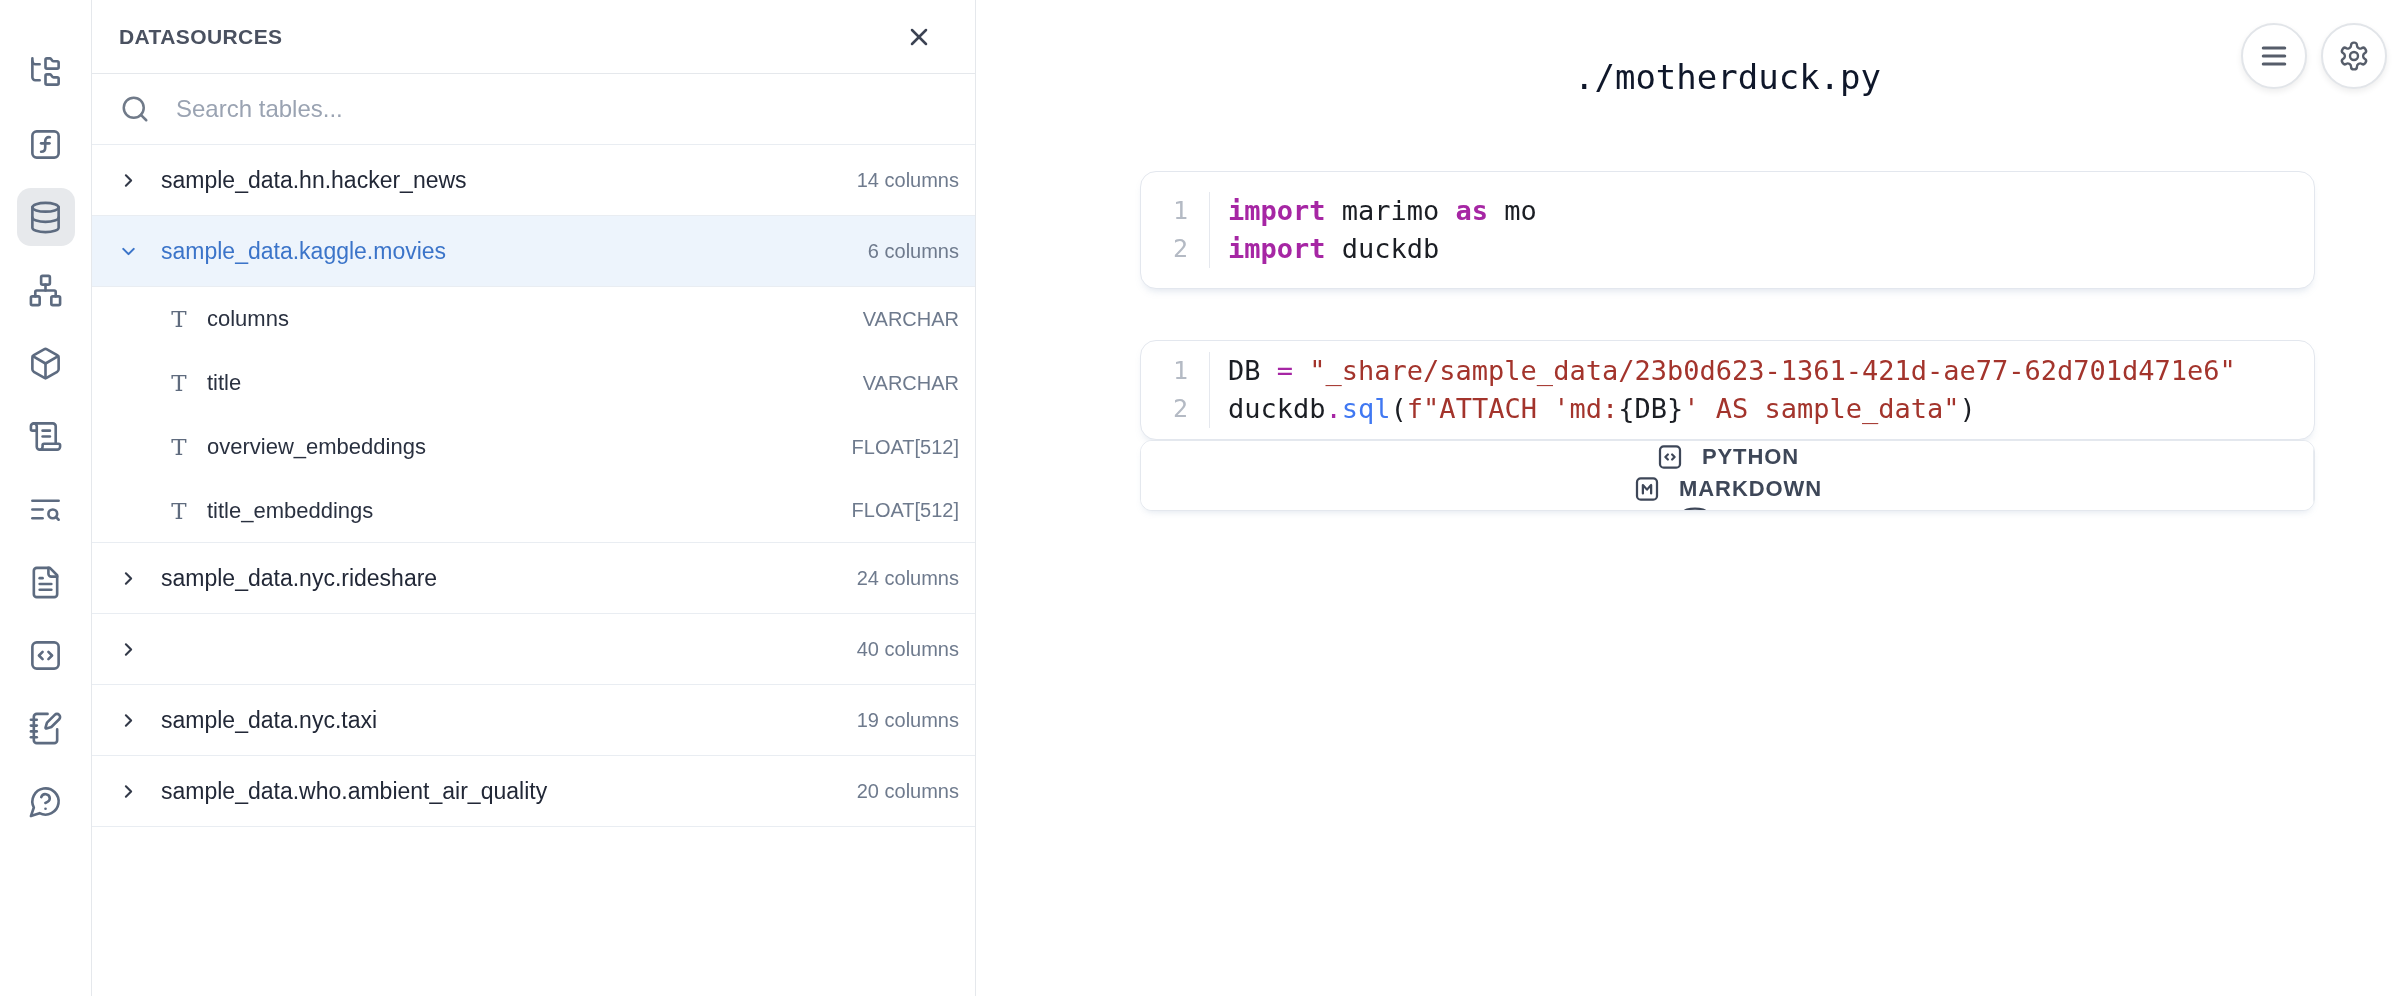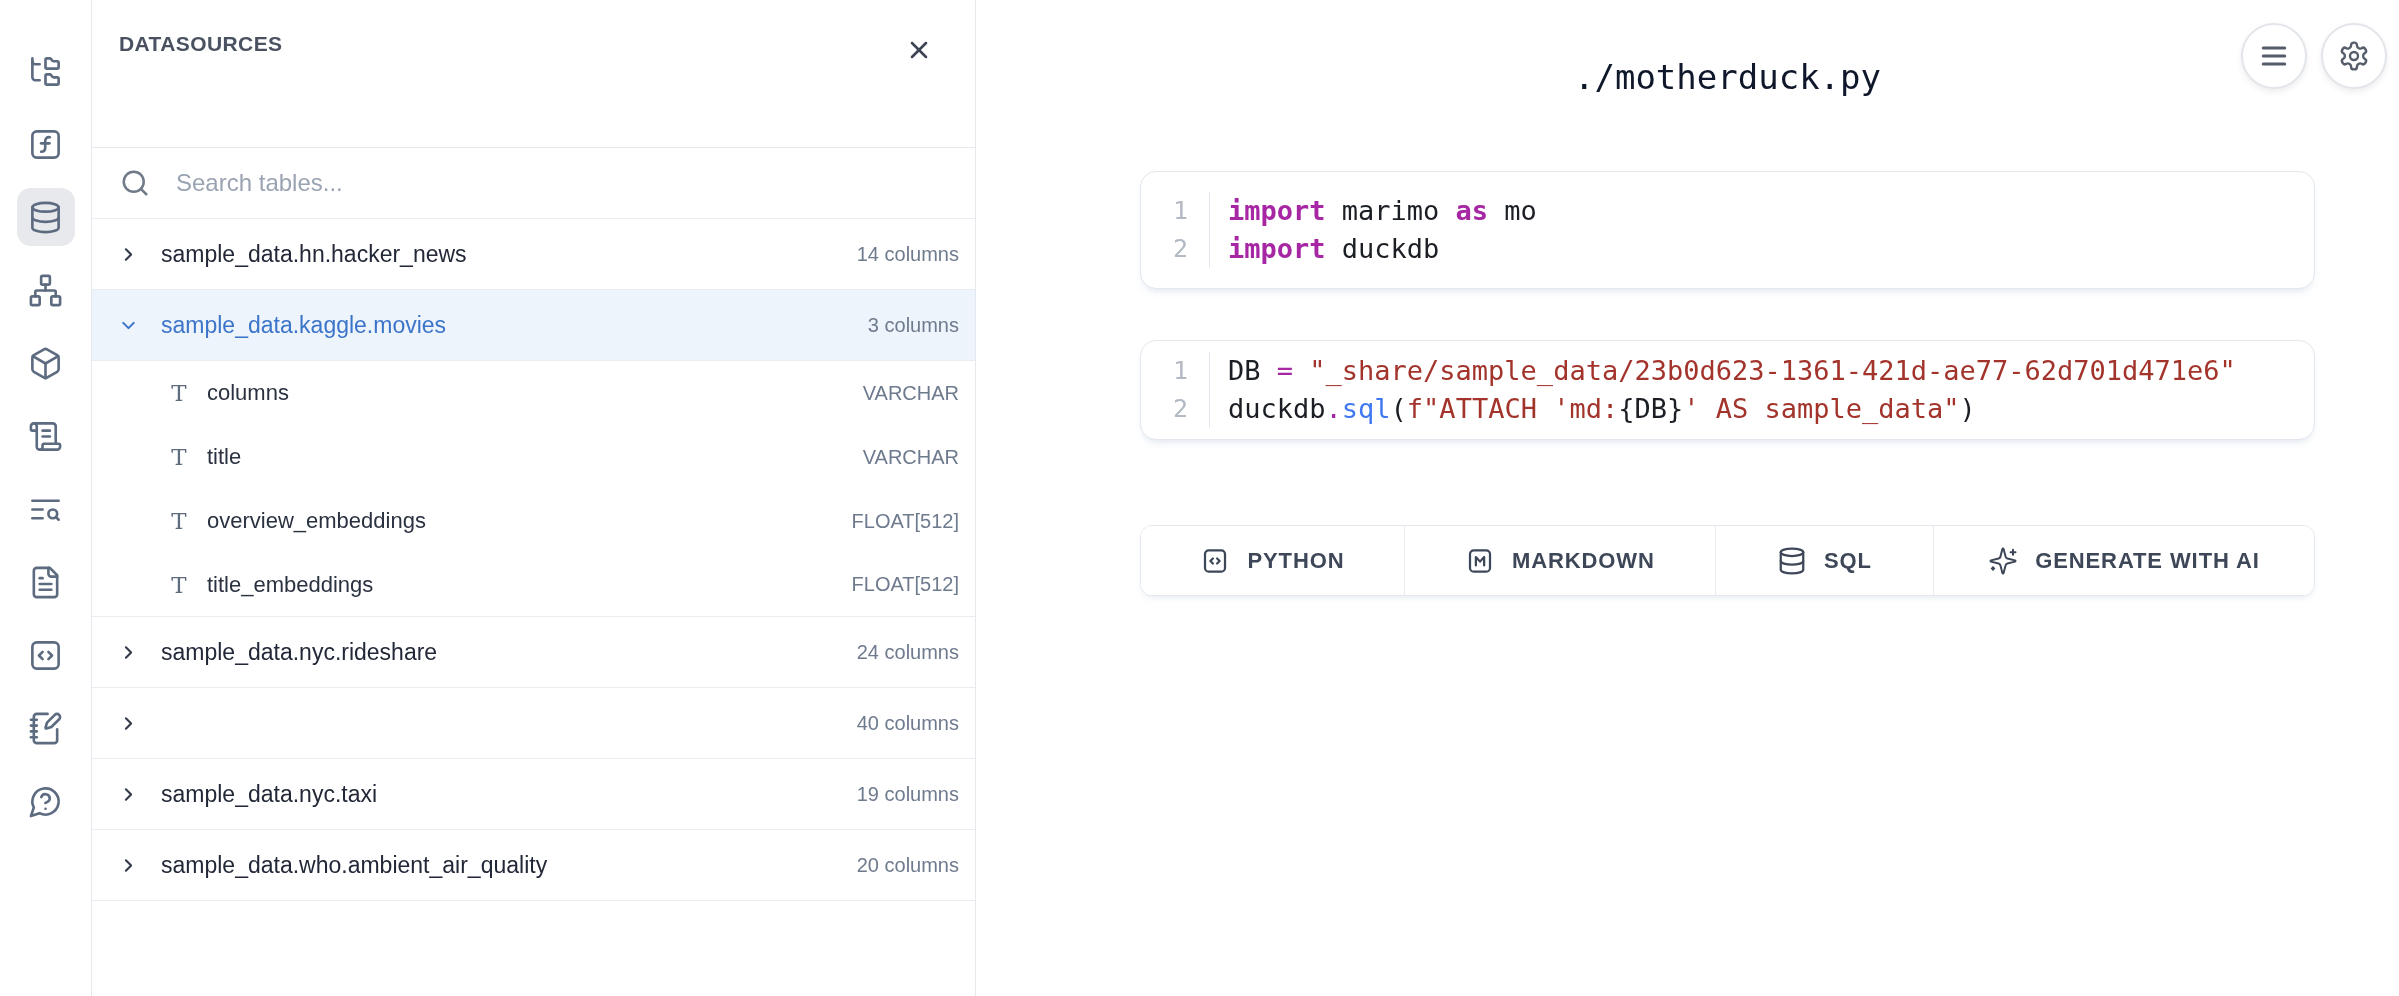--- a/index.html
+++ b/index.html
@@ -11,22 +11,22 @@
           border-right: 1.5px solid var(--border,#e5e8ec); background: #fff;
           display: flex; flex-direction: column; align-items: center; padding-top: 42px; gap: 15px; }
   .rail-btn { width: 58px; height: 58px; min-height: 58px; display: flex; align-items: center; justify-content: center;
               background: transparent; border: none; border-radius: 14px; cursor: pointer; padding: 0; color: var(--icon,#5d6b80); }
   .rail-btn.active { background: #e7e9ec; }
   .rail-btn svg { width: 35px; height: 35px; }
 
   
   .panel { position: absolute; left: 92px; top: 0; width: 884px; height: 996px;
            border-right: 1.5px solid var(--border,#e5e8ec); background: #fff; }
-  .panel-header { height: 116px; border-bottom: 1.5px solid var(--border,#e5e8ec);
-                  display: flex; align-items: flex-start; justify-content: space-between; padding: 0 38px 0 27px; margin-top: 32px; }
+  .panel-header { height: 74px; border-bottom: 1.5px solid var(--border,#e5e8ec);
+                  display: flex; align-items: center; justify-content: space-between; padding: 0 38px 0 27px; }
   .panel-title { font-size: 21px; font-weight: 700; color: #4a5160; letter-spacing: 0.4px; }
   .close-btn { background: none; border: none; cursor: pointer; padding: 4px; display: flex; color: #3c4353; }
   .close-btn svg { width: 28px; height: 28px; }
 
   .search-row { height: 71px; border-bottom: 1.5px solid #e9edf2; display: flex; align-items: center;
                 padding: 0 24px 0 28px; gap: 24px; color: #707a89; justify-content: center; }
   .search-row svg { width: 30px; height: 30px; flex: none; }
   .search-input { border: none; outline: none; flex: 1; font-size: 24px; color: #222837;
                   font-family: "Liberation Sans", sans-serif; background: transparent; }
   .search-input::placeholder { color: #9aa3b2; }
@@ -62,22 +62,22 @@
   .cell.second { margin-top: 51px; padding: 11px 0; }
   .code-line { display: flex; line-height: 38px; font-family: "DejaVu Sans Mono", monospace; font-size: 27px; }
   .ln { width: 69px; flex: none; text-align: right; padding-right: 21px; color: var(--line-number,#b4bac4);
         border-right: 1.5px solid #e5e8ee; font-size: 25px; }
   .code { padding-left: 18px; white-space: pre; color: #1b1e24; }
   .tok-kw { color: var(--keyword,#a626a4); font-weight: 700; }
   .tok-op { color: var(--operator,#a626a4); }
   .tok-str { color: var(--string,#a3342c); }
   .tok-fn { color: var(--function,#4078f2); }
 
-  .add-bar { margin-top: 85px; height: 71px; display: flex; border: 1.5px solid #e4e8ee; border-radius: 12px;
-             overflow: hidden; box-shadow: 0 4px 7px -3px rgba(120,144,180,0.22); background: #fff; }
+  .add-bar { height: 71px; display: flex; border: 1.5px solid #e4e8ee; border-radius: 12px;
+             overflow: hidden; box-shadow: 0 4px 7px -3px rgba(120,144,180,0.22); background: #fff; flex-direction: column; }
   .add-btn { display: flex; align-items: center; justify-content: center; gap: 17px; border: none; background: #fff;
              cursor: pointer; border-right: 1.5px solid #e8ecf1; color: #3e4758; font-family: "Liberation Sans", sans-serif; }
   .add-btn:last-child { border-right: none; }
   .add-btn svg { width: 30px; height: 30px; flex: none; }
   .add-btn .lbl { font-size: 22px; font-weight: 700; letter-spacing: 0.9px; white-space: nowrap; }
 </style>
 </head>
 <body>
 
 <div class="rail" id="rail">
@@ -194,21 +194,21 @@
           <path d="m9 18 6-6-6-6"></path>
         </svg>
         <span class="name">sample_data.hn.hacker_news</span>
         <span class="meta">14 columns</span>
       </div>
       <div class="row table selected">
         <svg viewBox="0 0 24 24" fill="none" stroke="currentColor" stroke-width="2.4" stroke-linecap="round" stroke-linejoin="round" class="chev">
           <path d="m6 9 6 6 6-6"></path>
         </svg>
         <span class="name">sample_data.kaggle.movies</span>
-        <span class="meta">3 columns</span>
+        <span class="meta">6 columns</span>
       </div>
       <div class="row column">
         <span class="t-glyph">T</span>
         <span class="name">columns</span>
         <span class="meta">VARCHAR</span>
       </div>
       <div class="row column">
         <span class="t-glyph">T</span>
         <span class="name">title</span>
         <span class="meta">VARCHAR</span>

